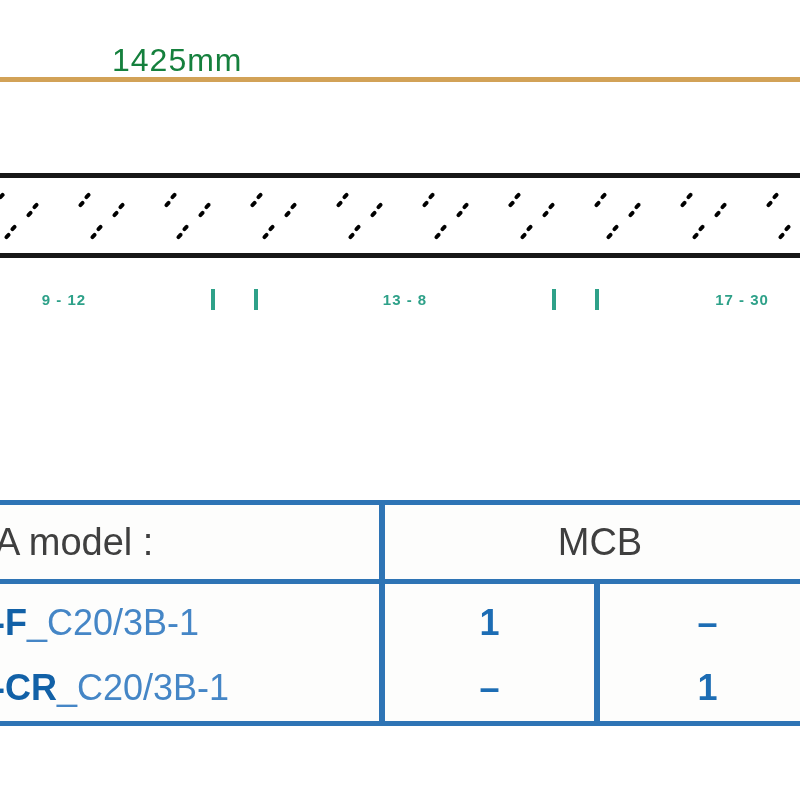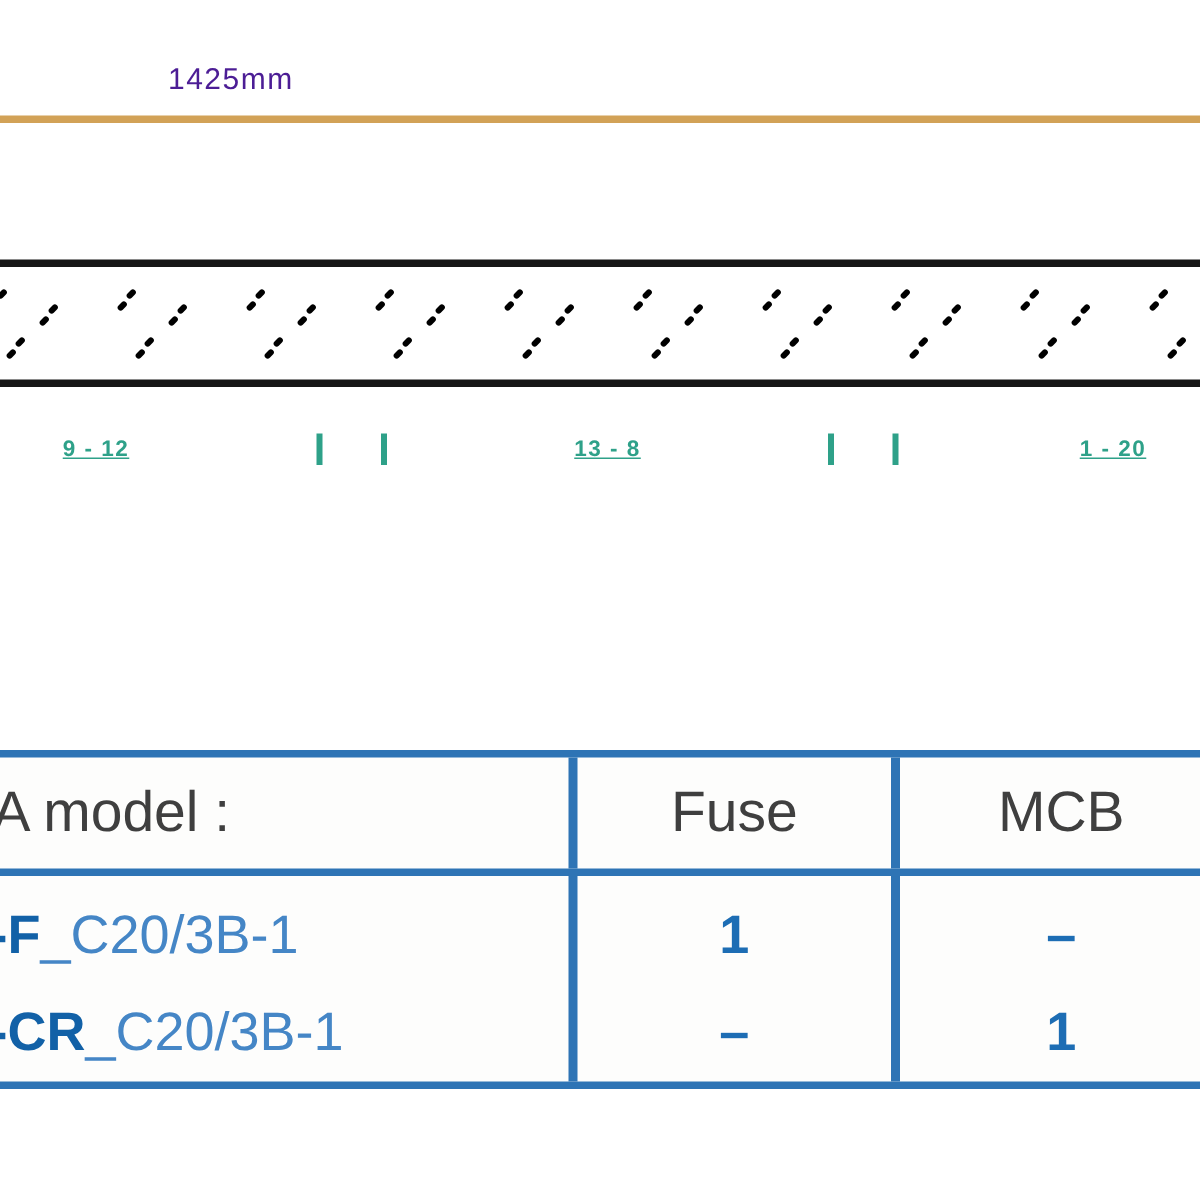--- a/index.html
+++ b/index.html
@@ -1,35 +1,35 @@
 <!DOCTYPE html>
 <html><head>
 <meta charset="utf-8">
 <style>
   html,body{margin:0;padding:0;background:#fff;}
   body{width:800px;height:800px;overflow:hidden;font-family:"Liberation Sans",sans-serif;}
   .page{position:relative;width:800px;height:800px;background:#fff;overflow:hidden;}
 
   
-  .dim-label{position:absolute;left:112px;top:42px;font-size:20px;letter-spacing:1px;color:#4c1d95;}
+  .dim-label{position:absolute;left:112px;top:42px;font-size:32px;letter-spacing:1px;color:#15803d;}
   .tan-line{position:absolute;left:0;top:77px;width:800px;height:5px;background:#d2a257;}
 
   
   .strip{position:absolute;left:0;top:173px;width:800px;height:85px;box-sizing:border-box;
          border-top:5px solid #171717;border-bottom:5px solid #171717;background:#fff;}
   .strip-inner{position:absolute;left:0;top:0;width:100%;height:75px;overflow:hidden;}
   .spk{position:absolute;width:13px;height:12px;}
   .spk::before,.spk::after{content:"";position:absolute;width:7px;height:4px;background:#000;
         border-radius:2px;transform:rotate(-45deg);}
   .spk::before{right:0;top:0;}
   .spk::after{left:0;bottom:0;}
 
   
   .seg-label{position:absolute;top:291px;transform:translateX(-50%);font-size:15px;font-weight:700;
-             color:#2ea189;letter-spacing:1px;white-space:nowrap;text-decoration:underline;}
+             color:#2ea189;letter-spacing:1px;white-space:nowrap;}
   .seg-label.l1{left:64px;} .seg-label.l2{left:405px;} .seg-label.l3{left:742px;}
   .tick{position:absolute;top:289px;width:4px;height:21px;background:#2ea189;}
   .tick.t1{left:211px;} .tick.t2{left:254px;} .tick.t3{left:552px;} .tick.t4{left:595px;}
 
   
   .spec-table{position:absolute;left:-70px;top:500px;width:890px;height:226px;box-sizing:border-box;
               border:5px solid #2e74b5;background:#fdfdfc;}
   .thead{display:flex;height:74px;}
   .hsep{height:5px;background:#2e74b5;}
   .tbody{display:flex;height:137px;}
@@ -88,26 +88,25 @@
         <div class="spk" style="left: 778px; top: 48px;"></div>
       </div>
   </div>
 
   <div class="seg-label l1">9 - 12</div>
   <div class="tick t1"></div>
   <div class="tick t2"></div>
   <div class="seg-label l2">13 - 8</div>
   <div class="tick t3"></div>
   <div class="tick t4"></div>
-  <div class="seg-label l3">1 - 20</div>
+  <div class="seg-label l3">17 - 30</div>
 
   <div class="spec-table">
     <div class="thead">
       <div class="cell col-model">A model :</div>
-      <div class="cell col-fuse">Fuse</div>
       <div class="cell col-mcb">MCB</div>
     </div>
     <div class="hsep"></div>
     <div class="tbody">
       <div class="body-col col-model">
         <div class="body-row">
           <span class="model-text"><span class="pfx">-F</span><span>_C20/3B-1</span></span>
         </div>
         <div class="body-row">
           <span class="model-text"><span class="pfx">-CR</span><span>_C20/3B-1</span></span>

